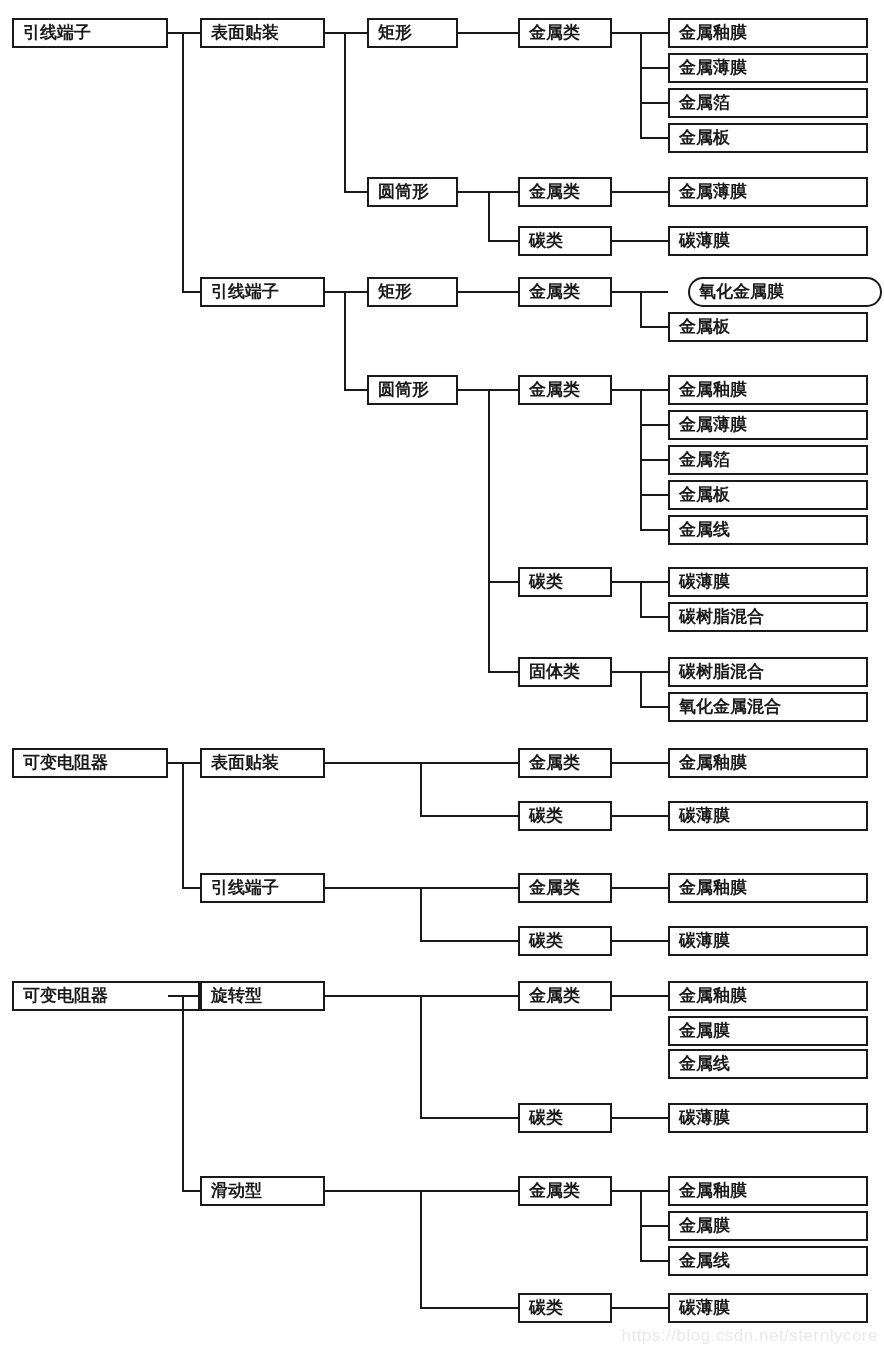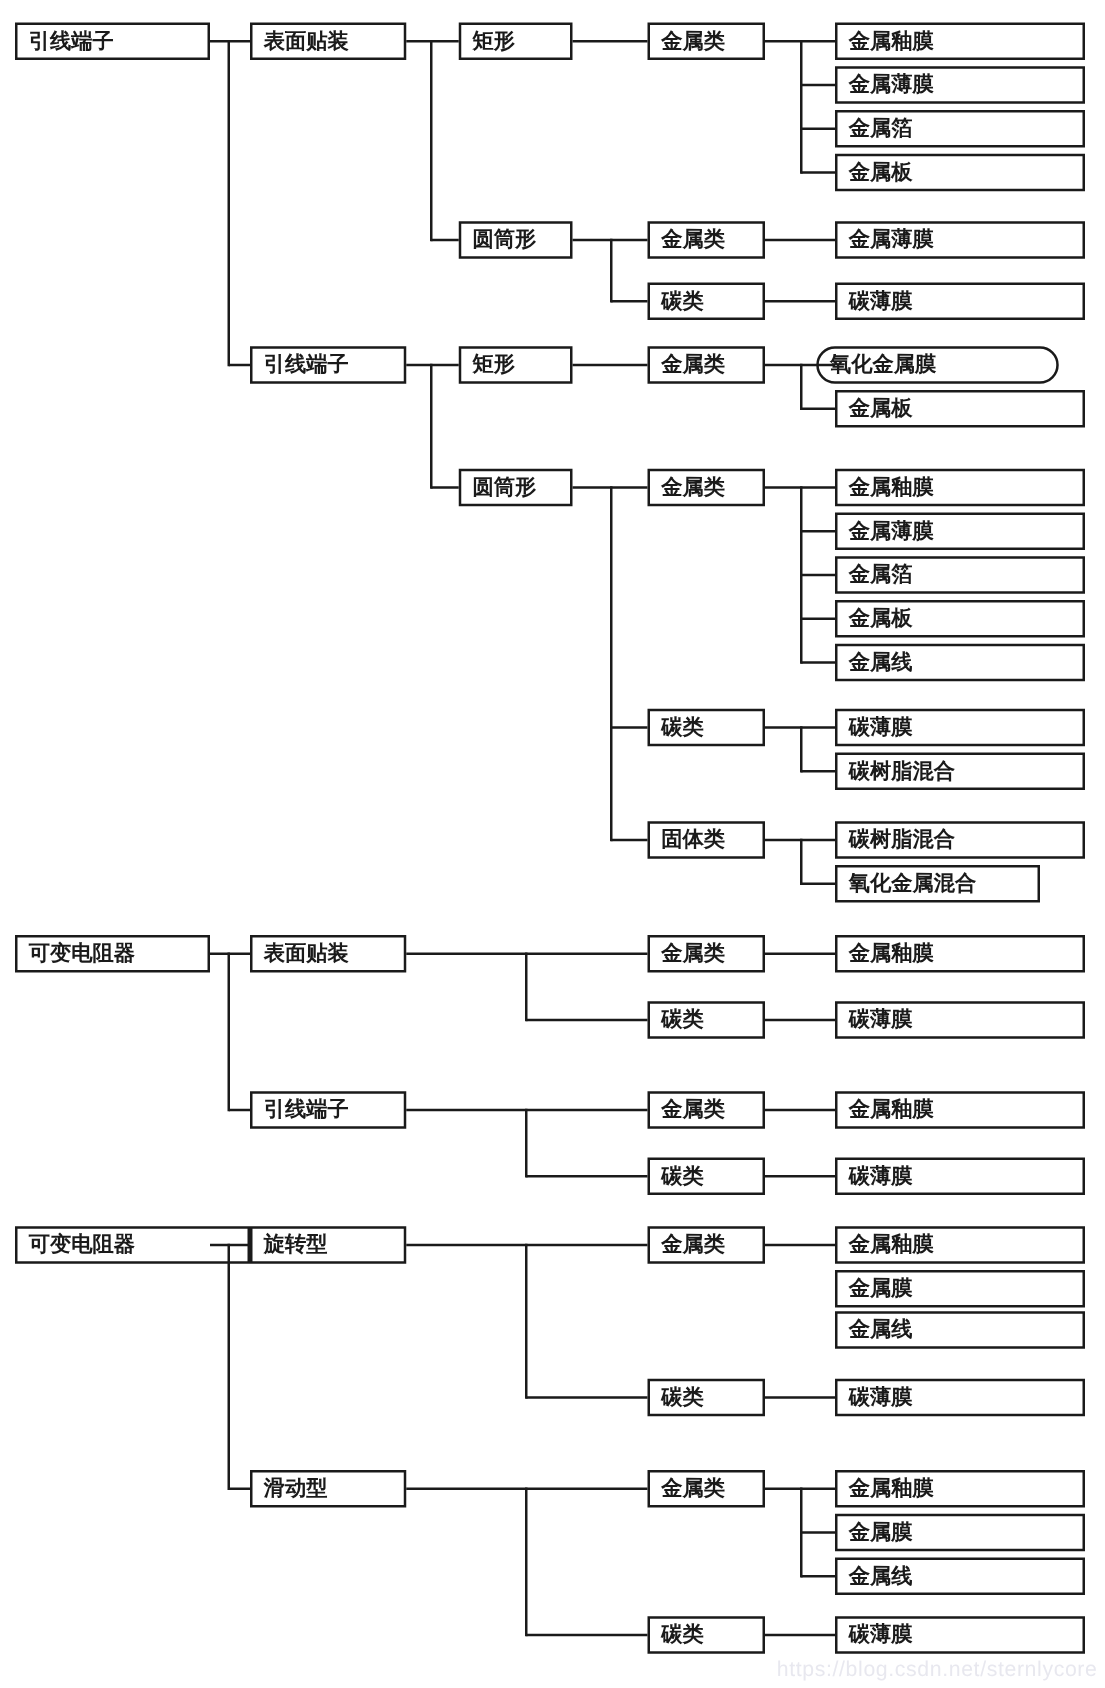--- a/index.html
+++ b/index.html
@@ -51,35 +51,35 @@
     <div class="node" style="left: 668px; top: 88px; width: 200px;">金属箔</div>
     <div class="node" style="left: 668px; top: 123px; width: 200px;">金属板</div>
     <div class="node" style="left: 367px; top: 177px; width: 91px;">圆筒形</div>
     <div class="node" style="left: 518px; top: 177px; width: 94px;">金属类</div>
     <div class="node" style="left: 668px; top: 177px; width: 200px;">金属薄膜</div>
     <div class="node" style="left: 518px; top: 226px; width: 94px;">碳类</div>
     <div class="node" style="left: 668px; top: 226px; width: 200px;">碳薄膜</div>
     <div class="node" style="left: 200px; top: 277px; width: 125px;">引线端子</div>
     <div class="node" style="left: 367px; top: 277px; width: 91px;">矩形</div>
     <div class="node" style="left: 518px; top: 277px; width: 94px;">金属类</div>
-    <div class="node" style="left: 653px; top: 277px; width: 194px; border-radius: 15px;">氧化金属膜</div>
+    <div class="node" style="left: 688px; top: 277px; width: 194px; border-radius: 15px;">氧化金属膜</div>
     <div class="node" style="left: 668px; top: 312px; width: 200px;">金属板</div>
     <div class="node" style="left: 367px; top: 375px; width: 91px;">圆筒形</div>
     <div class="node" style="left: 518px; top: 375px; width: 94px;">金属类</div>
     <div class="node" style="left: 668px; top: 375px; width: 200px;">金属釉膜</div>
     <div class="node" style="left: 668px; top: 410px; width: 200px;">金属薄膜</div>
     <div class="node" style="left: 668px; top: 445px; width: 200px;">金属箔</div>
     <div class="node" style="left: 668px; top: 480px; width: 200px;">金属板</div>
     <div class="node" style="left: 668px; top: 515px; width: 200px;">金属线</div>
     <div class="node" style="left: 518px; top: 567px; width: 94px;">碳类</div>
     <div class="node" style="left: 668px; top: 567px; width: 200px;">碳薄膜</div>
     <div class="node" style="left: 668px; top: 602px; width: 200px;">碳树脂混合</div>
     <div class="node" style="left: 518px; top: 657px; width: 94px;">固体类</div>
     <div class="node" style="left: 668px; top: 657px; width: 200px;">碳树脂混合</div>
-    <div class="node" style="left: 668px; top: 692px; width: 164px;">氧化金属混合</div>
+    <div class="node" style="left: 668px; top: 692px; width: 200px;">氧化金属混合</div>
     <div class="node" style="left: 12px; top: 748px; width: 156px;">可变电阻器</div>
     <div class="node" style="left: 200px; top: 748px; width: 125px;">表面贴装</div>
     <div class="node" style="left: 518px; top: 748px; width: 94px;">金属类</div>
     <div class="node" style="left: 668px; top: 748px; width: 200px;">金属釉膜</div>
     <div class="node" style="left: 518px; top: 801px; width: 94px;">碳类</div>
     <div class="node" style="left: 668px; top: 801px; width: 200px;">碳薄膜</div>
     <div class="node" style="left: 200px; top: 873px; width: 125px;">引线端子</div>
     <div class="node" style="left: 518px; top: 873px; width: 94px;">金属类</div>
     <div class="node" style="left: 668px; top: 873px; width: 200px;">金属釉膜</div>
     <div class="node" style="left: 518px; top: 926px; width: 94px;">碳类</div>

